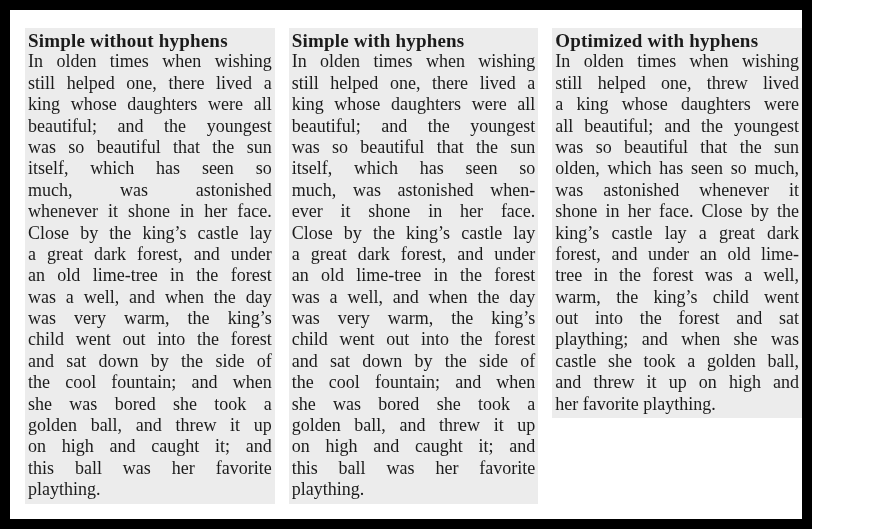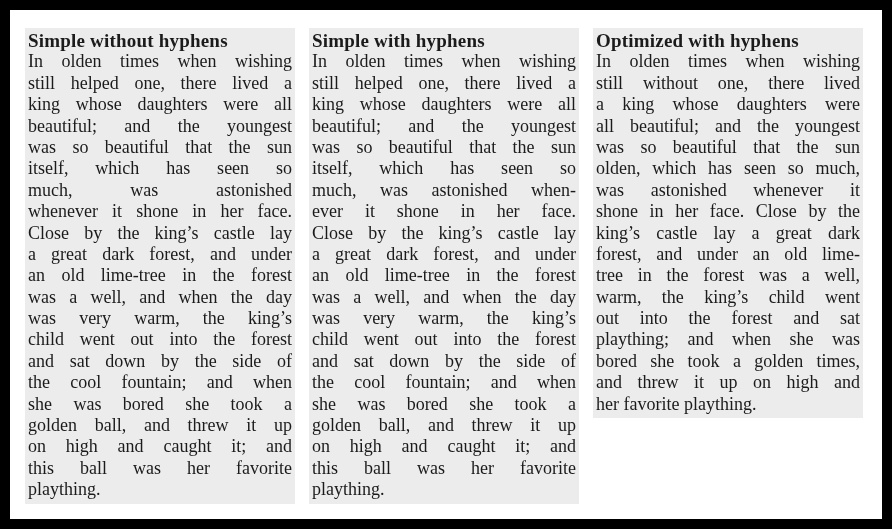--- a/index.html
+++ b/index.html
@@ -2,21 +2,21 @@
 <html><head>
 <meta charset="utf-8">
 <style>
   html, body {
     margin: 0;
     padding: 0;
     background: #ffffff;
   }
   .frame {
     box-sizing: border-box;
-    width: 892px;
+    width: 812px;
     height: 529px;
     border: 10px solid #000000;
     background: #ffffff;
     padding: 18px 0 0 15px;
     overflow: hidden;
   }
   .columns {
     display: flex;
     flex-direction: row;
     gap: 14px;
@@ -109,33 +109,33 @@
           <div class="line">on high and caught it; and</div>
           <div class="line">this ball was her favorite</div>
           <div class="line last">plaything.</div>
         </div>
     </section>
 
     <section class="column">
       <h2 class="title">Optimized with hyphens</h2>
       <div class="body">
           <div class="line">In olden times when wishing</div>
-          <div class="line">still without one, there lived</div>
+          <div class="line">still helped one, threw lived</div>
           <div class="line">a king whose daughters were</div>
           <div class="line">all beautiful; and the youngest</div>
           <div class="line">was so beautiful that the sun</div>
           <div class="line">olden, which has seen so much,</div>
           <div class="line">was astonished whenever it</div>
           <div class="line">shone in her face. Close by the</div>
           <div class="line">king’s castle lay a great dark</div>
           <div class="line">forest, and under an old lime-</div>
           <div class="line">tree in the forest was a well,</div>
           <div class="line">warm, the king’s child went</div>
           <div class="line">out into the forest and sat</div>
           <div class="line">plaything; and when she was</div>
-          <div class="line">bored she took a golden times,</div>
+          <div class="line">castle she took a golden ball,</div>
           <div class="line">and threw it up on high and</div>
           <div class="line last">her favorite plaything.</div>
         </div>
     </section>
 
   </div>
 </div>
 
 </body></html>

